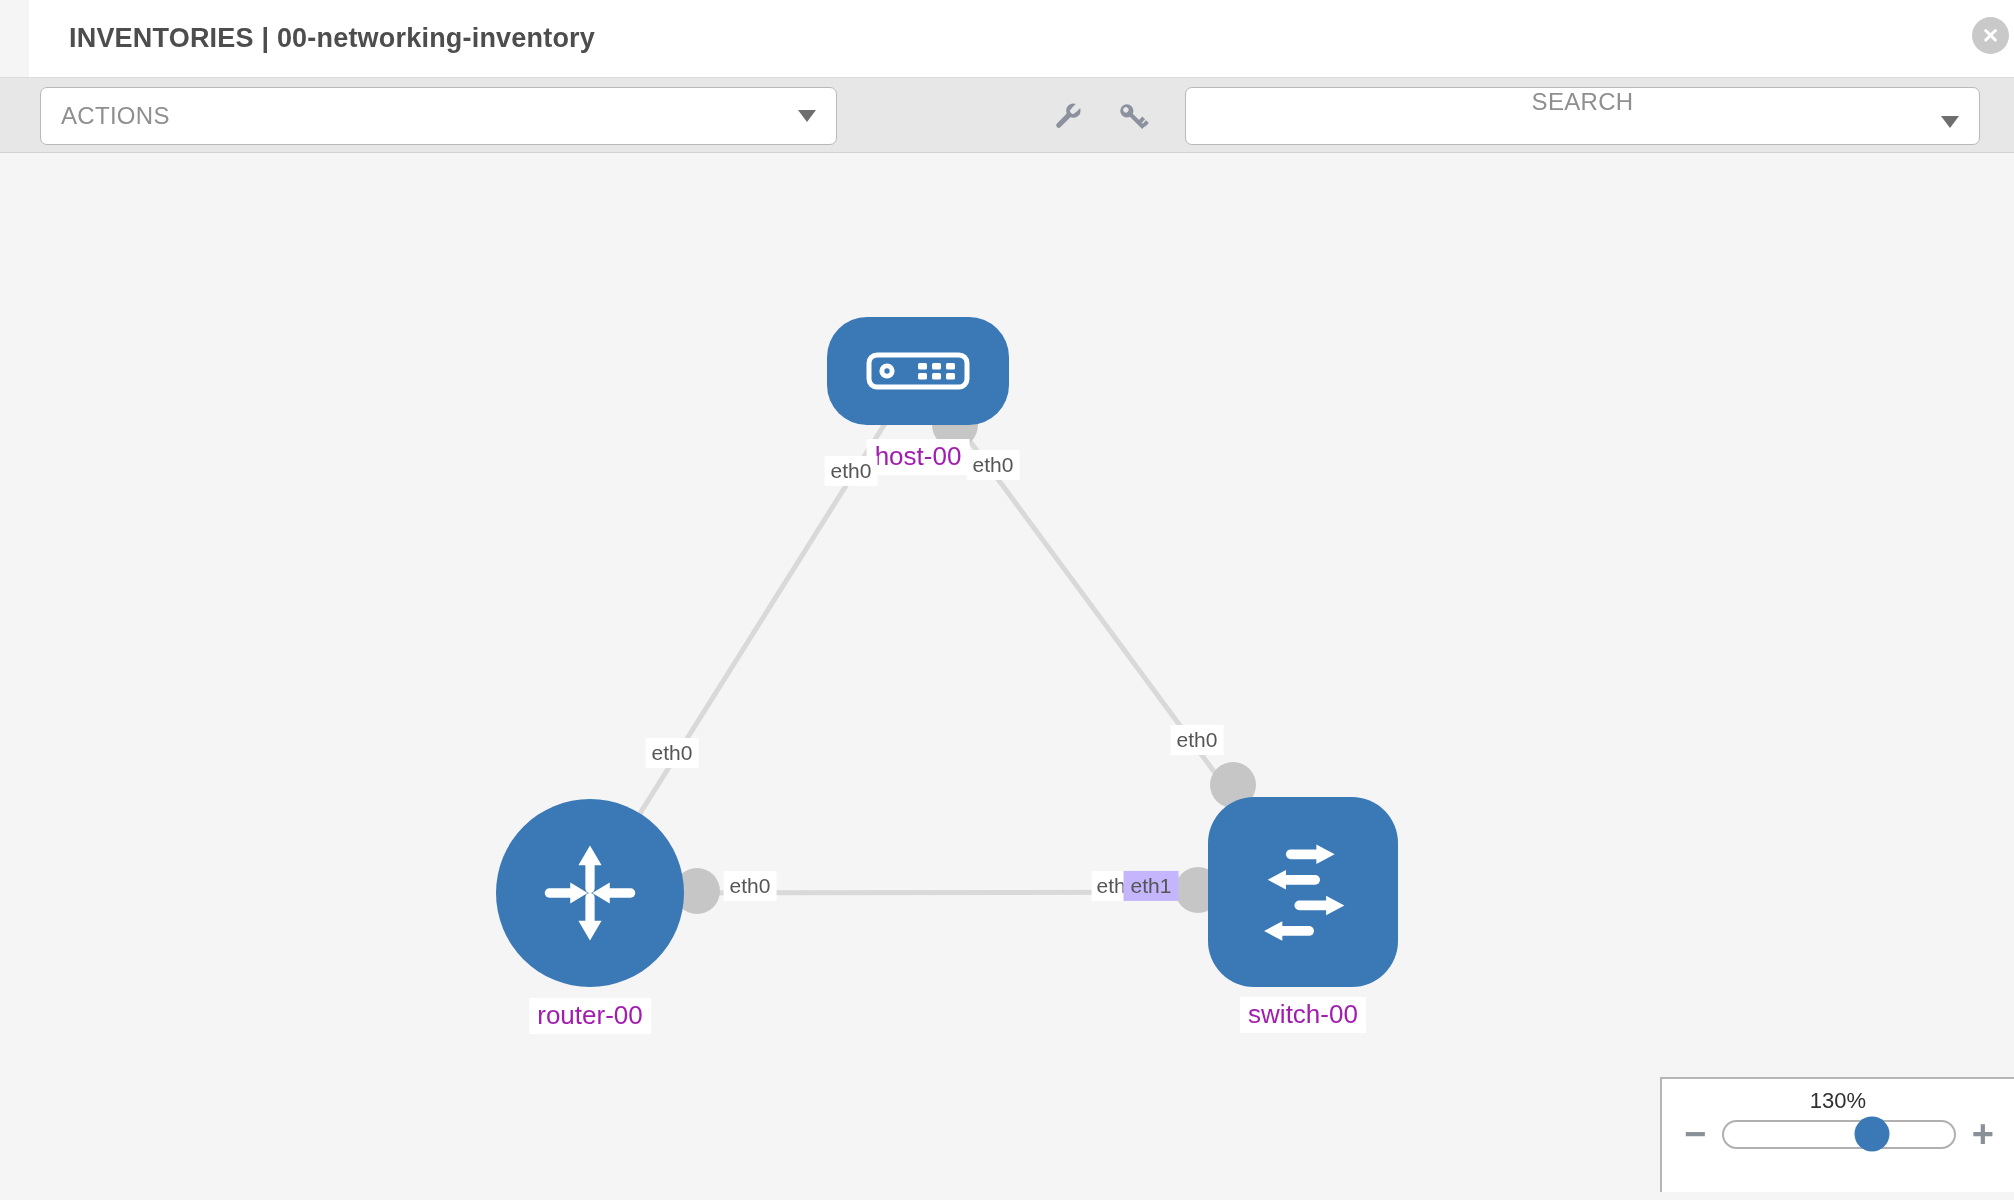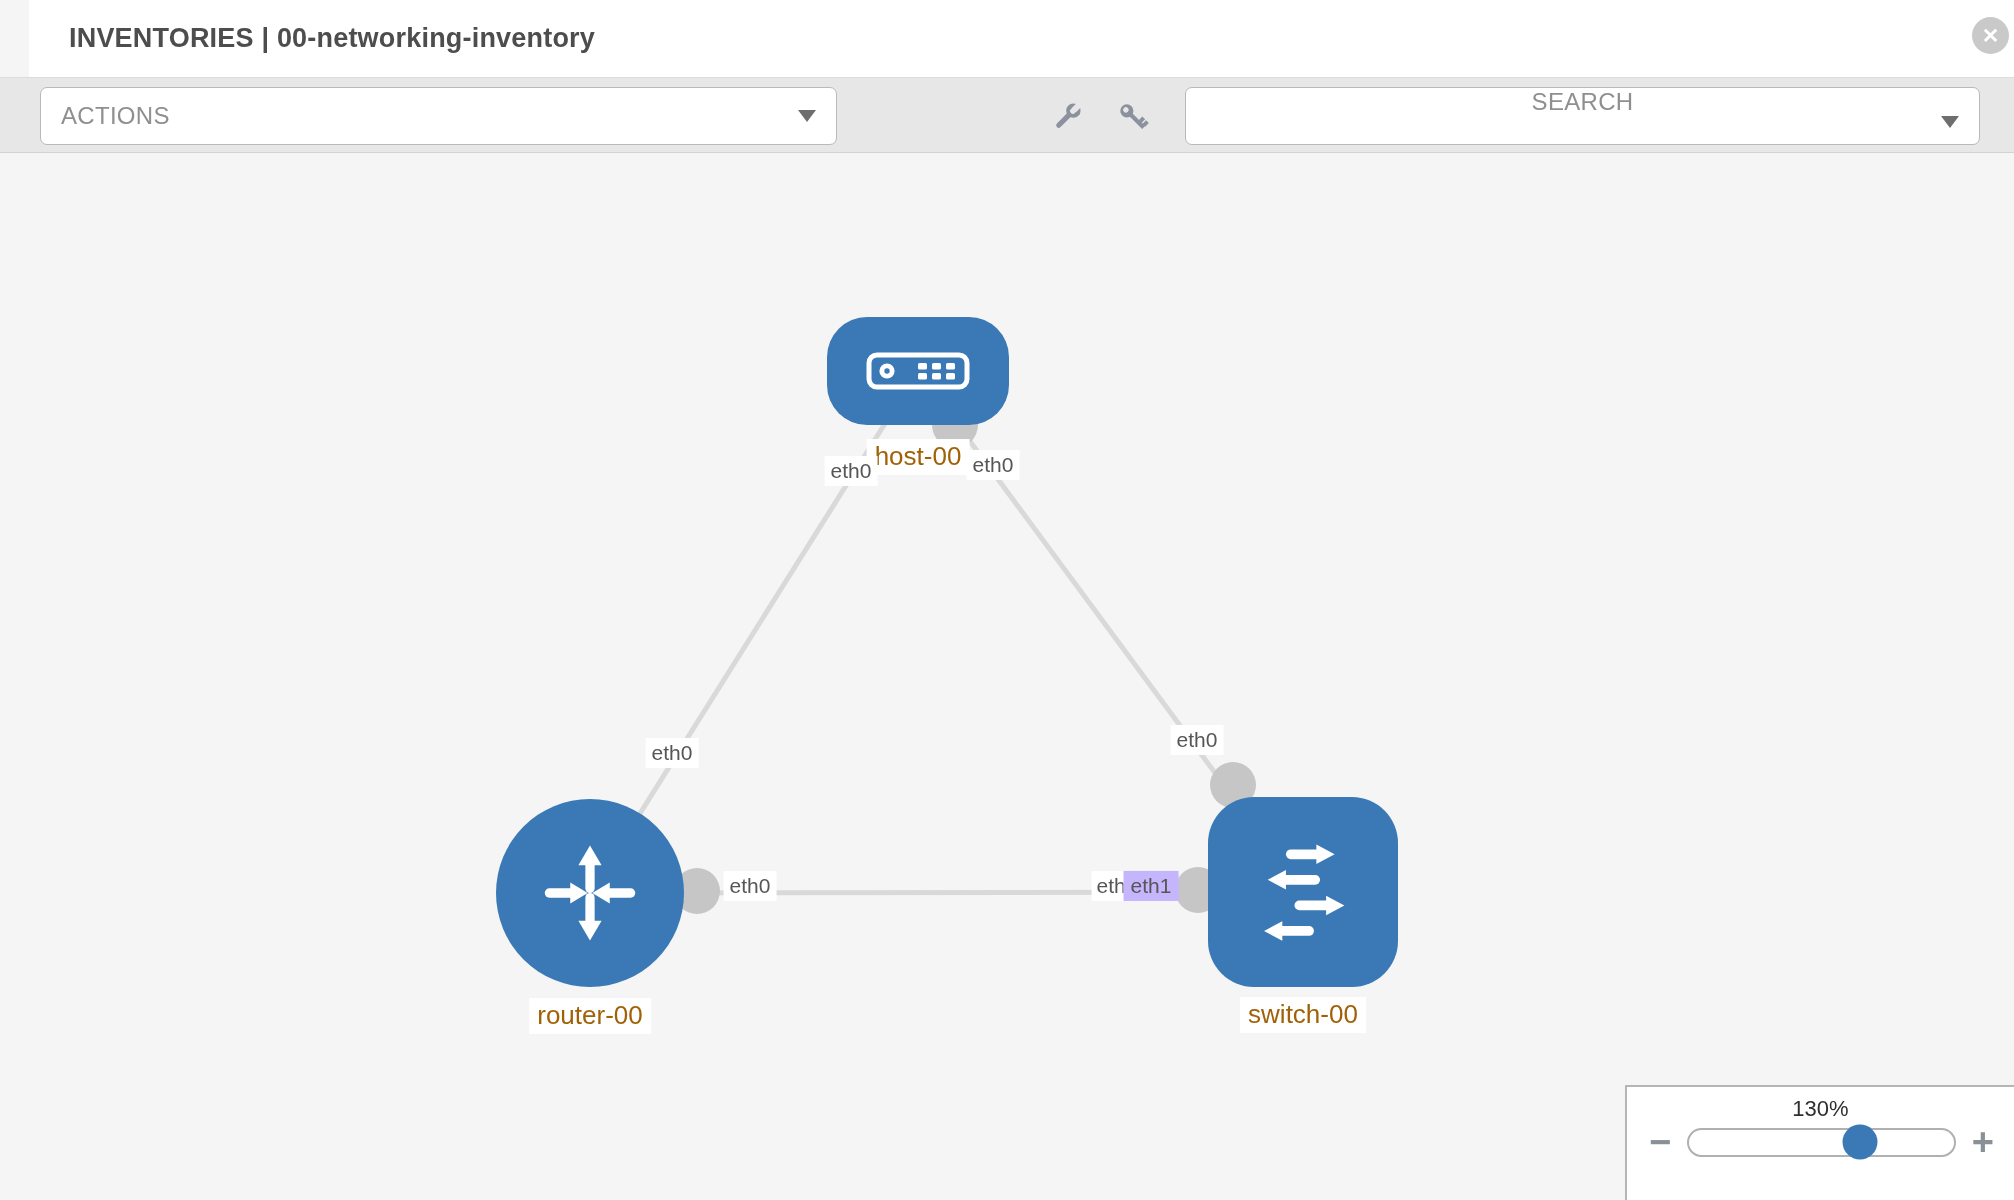--- a/index.html
+++ b/index.html
@@ -33,38 +33,38 @@
   
   .canvas{position:absolute;left:0;top:154px;width:2014px;height:1046px;background:#f5f5f5;}
   .edges{position:absolute;left:0;top:0;}
   .node{position:absolute;background:#3a79b6;display:flex;align-items:center;justify-content:center;cursor:pointer;}
   .node.host{left:827px;top:163px;width:182px;height:108px;border-radius:40px;}
   .node.router{left:496px;top:645px;width:188px;height:188px;border-radius:50%;}
   .node.switch{left:1208px;top:643px;width:190px;height:190px;border-radius:46px;}
 
   .chip{position:absolute;transform:translate(-50%,-50%);background:#ffffff;color:#565656;
       font-size:21px;line-height:1.15;padding:3px 6px;white-space:nowrap;}
-  .chip.name{font-size:26px;color:#a16207;padding:3px 8px;}
+  .chip.name{font-size:26px;color:#a21caf;padding:3px 8px;}
   .chip.host-name{left:918px;top:303px;}
   .chip.router-name{left:590px;top:862px;}
   .chip.switch-name{left:1303px;top:861px;}
   .chip.eth-hl{left:851px;top:317px;}
   .chip.eth-hr{left:993px;top:311px;}
   .chip.eth-rd{left:672px;top:599px;}
   .chip.eth-sd{left:1197px;top:586px;}
   .chip.eth-rh{left:750px;top:732px;}
   .chip-cluster{position:absolute;left:1135px;top:732px;transform:translate(-50%,-50%);
       display:flex;align-items:center;}
   .chip-cluster .under{background:#ffffff;color:#565656;font-size:21px;line-height:1.15;
       padding:3px 0 3px 5px;width:27px;overflow:hidden;white-space:nowrap;}
   .chip-cluster .over{background:#c4b5fd;color:#565656;font-size:21px;line-height:1.15;
       padding:3px 7px;white-space:nowrap;}
 
   
-  .zoom-panel{position:absolute;right:0;bottom:0;width:389px;height:115px;background:#ffffff;
+  .zoom-panel{position:absolute;right:0;bottom:8px;width:354px;height:115px;background:#ffffff;
       border-left:2px solid #b5b5b5;border-top:2px solid #b5b5b5;box-sizing:border-box;}
   .zoom-level{margin-top:9px;text-align:center;font-size:22px;color:#2f2f2f;}
   .zoom-row{display:flex;align-items:center;margin-top:5px;padding:0 20px 0 22px;}
   .zoom-minus,.zoom-plus{font-size:38px;font-weight:bold;color:#8a9097;line-height:30px;
       cursor:pointer;user-select:none;}
   .zoom-track{flex:1;height:25px;border:2px solid #b0b0b0;border-radius:15px;margin:0 16px;
       position:relative;background:#ffffff;cursor:pointer;}
   .zoom-thumb{position:absolute;left:64.5%;top:50%;transform:translate(-50%,-50%);
       width:35px;height:35px;border-radius:50%;background:#3a79b6;cursor:grab;}
 </style>

